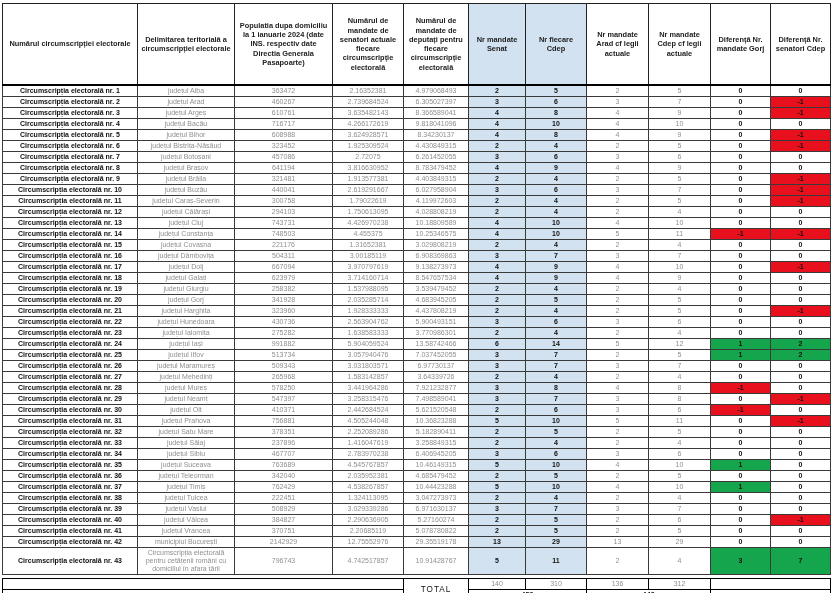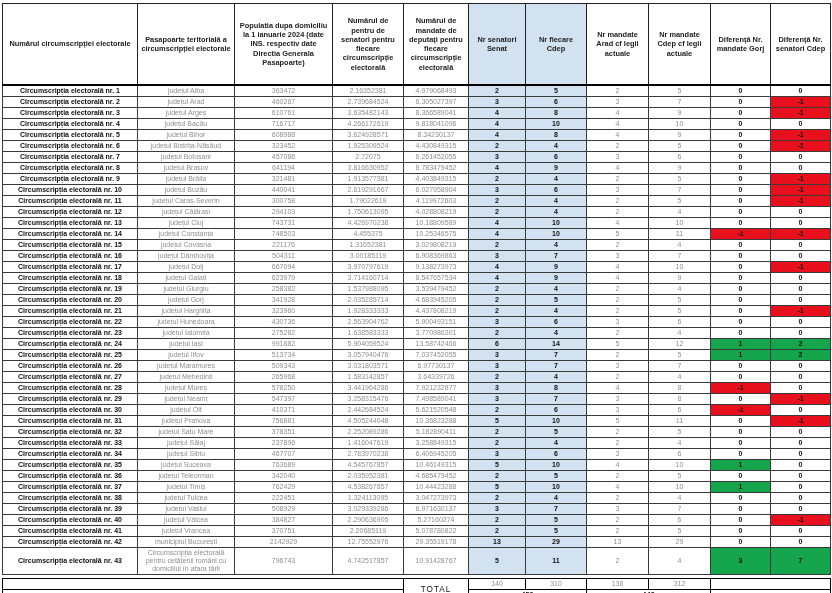--- a/index.html
+++ b/index.html
@@ -36,25 +36,25 @@
       <col style="width:57px">
     <col style="width:61px">
       <col style="width:62px">
       <col style="width:62px">
     <col style="width:60px">
       <col style="width:60px">
   </colgroup>
   <thead>
     <tr>
       <th>Numărul circumscripției electorale</th>
-      <th>Pasapoarte teritorială a circumscripției electorale</th>
+      <th>Delimitarea teritorială a circumscripției electorale</th>
       <th>Populatia dupa domiciliu la 1 ianuarie 2024 (date INS. respectiv date Directia Generala Pasapoarte)</th>
-      <th>Numărul de pentru de senatori pentru fiecare circumscripție electorală</th>
+      <th>Numărul de mandate de senatori actuale fiecare circumscripție electorală</th>
       <th>Numărul de mandate de deputați pentru fiecare circumscripție electorală</th>
-      <th class="blue">Nr senatori Senat</th>
+      <th class="blue">Nr mandate Senat</th>
       <th class="blue">Nr fiecare Cdep</th>
       <th>Nr mandate Arad cf legii actuale</th>
       <th>Nr mandate Cdep cf legii actuale</th>
       <th>Diferență Nr. mandate Gorj</th>
       <th>Diferență Nr. senatori Cdep</th>
     </tr>
   </thead>
   <tbody id="rows-body">
       <tr>
         <td class="strong">Circumscripția electorală nr. 1</td>

